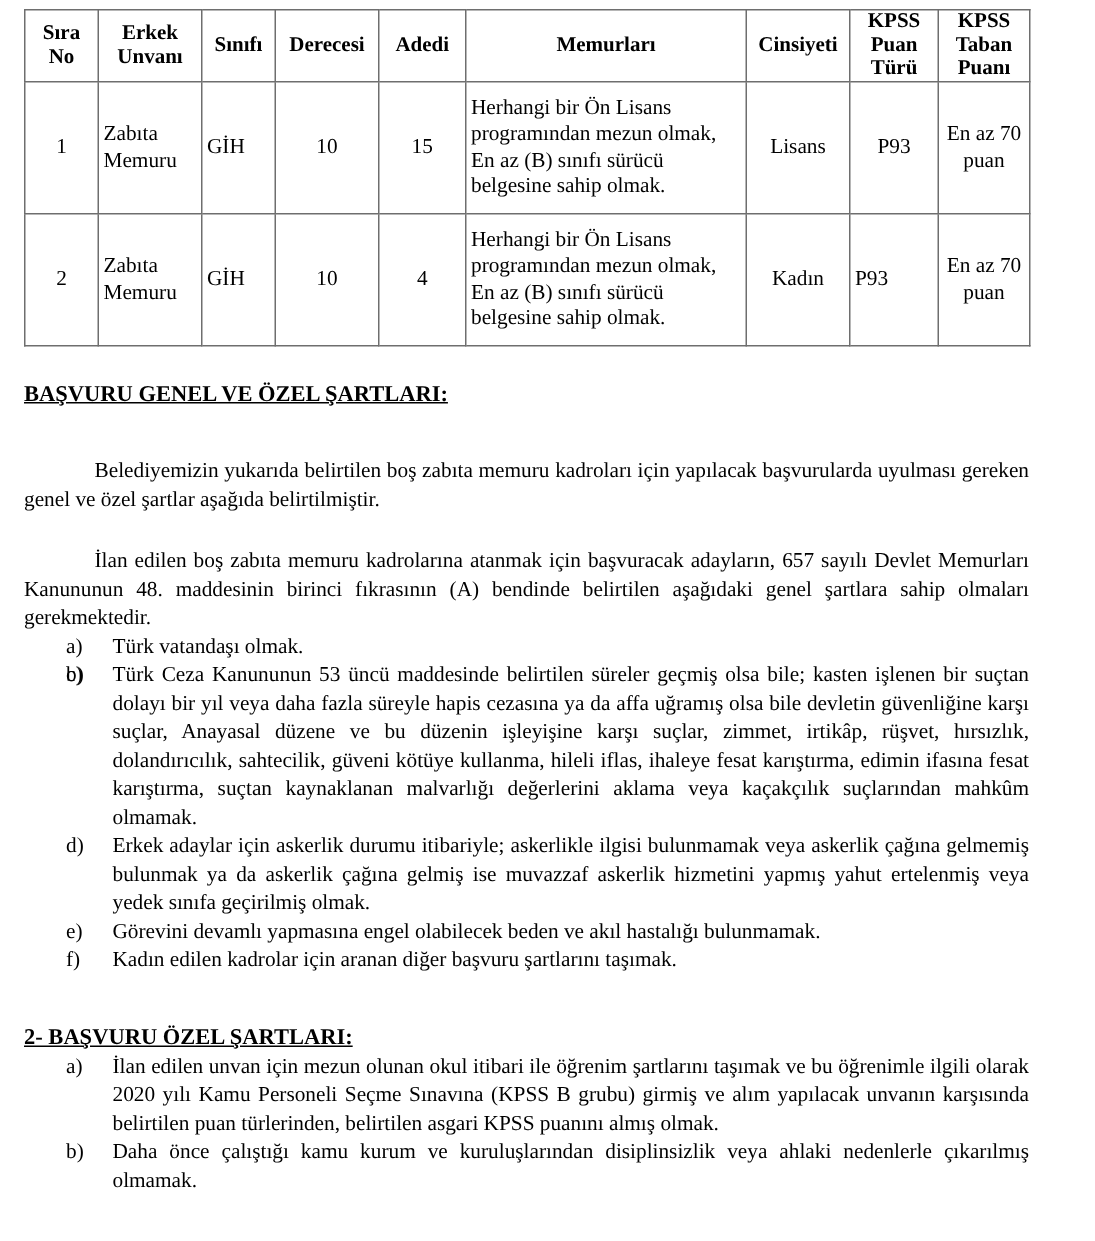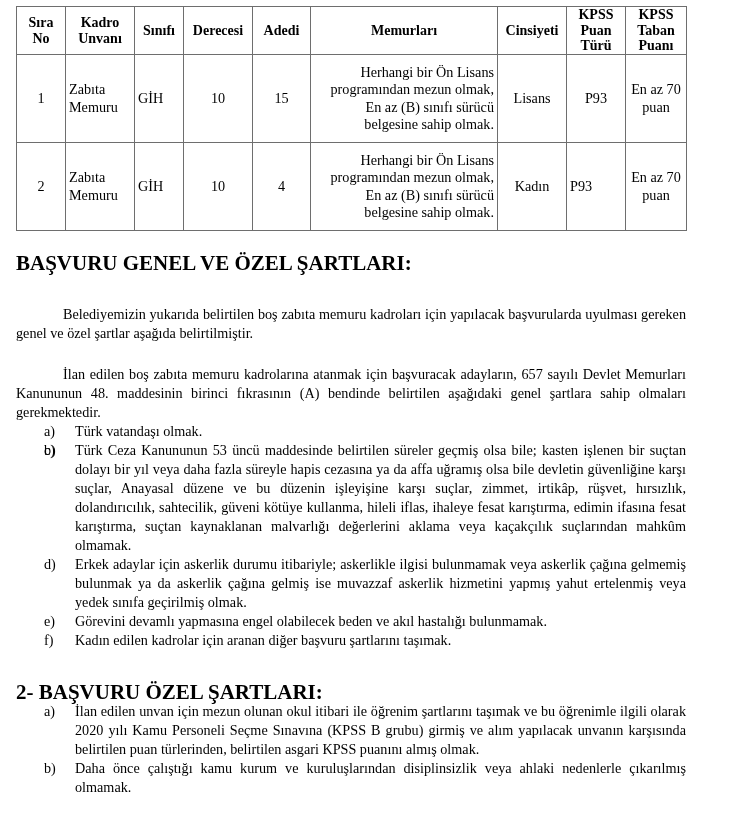--- a/index.html
+++ b/index.html
@@ -4,23 +4,23 @@
 <style>
   html, body { margin:0; padding:0; background:#ffffff; }
   body { width:730px; height:827px; overflow:hidden; font-family:"Liberation Serif", serif; color:#000; font-size:14.2px; }
   .page { position:relative; width:730px; height:628px; }
   table.kadro { position:absolute; left:16px; top:6px; border-collapse:collapse; width:670px; table-layout:fixed; }
   table.kadro th, table.kadro td { border:1px solid #6e6e6e; padding:0 3px; vertical-align:middle; font-size:14.2px; line-height:17.5px; }
   table.kadro th { font-weight:bold; text-align:center; height:47px; line-height:15.5px; font-size:14px; }
   table.kadro td { height:87px; }
   td.c { text-align:center; }
   td.l { text-align:left; }
-  td.nit { padding-left:6px;text-align:right; }
+  td.nit { padding-left:6px; }
   .sec { position:absolute; left:16px; width:670px; line-height:19px; }
-  .h { font-weight:bold; font-size:21px; }
+  .h { font-weight:bold; font-size:15px;text-decoration:underline; }
   .p { text-align:justify; text-indent:47px;margin-top:32px; }
   ol.items { list-style:none; margin:0; padding:0; }
   ol.items li { position:relative; padding-left:59px; text-align:justify; line-height:19px; }
   ol.items li .mk { position:absolute; left:28px; top:0; }
 </style>
 </head>
 <body>
 
 <div class="page">
 
@@ -32,21 +32,21 @@
         <col style="width:69px">
         <col style="width:58px">
       <col style="width:187px">
         <col style="width:69px">
         <col style="width:59px">
         <col style="width:61px">
     </colgroup>
     <thead>
       <tr>
         <th>Sıra No</th>
-        <th>Kadro Unvanı</th>
+        <th>Erkek Unvanı</th>
         <th>Sınıfı</th>
         <th>Derecesi</th>
         <th>Adedi</th>
         <th>Memurları</th>
         <th>Cinsiyeti</th>
         <th>KPSS Puan Türü</th>
         <th>KPSS Taban Puanı</th>
       </tr>
     </thead>
     <tbody>

